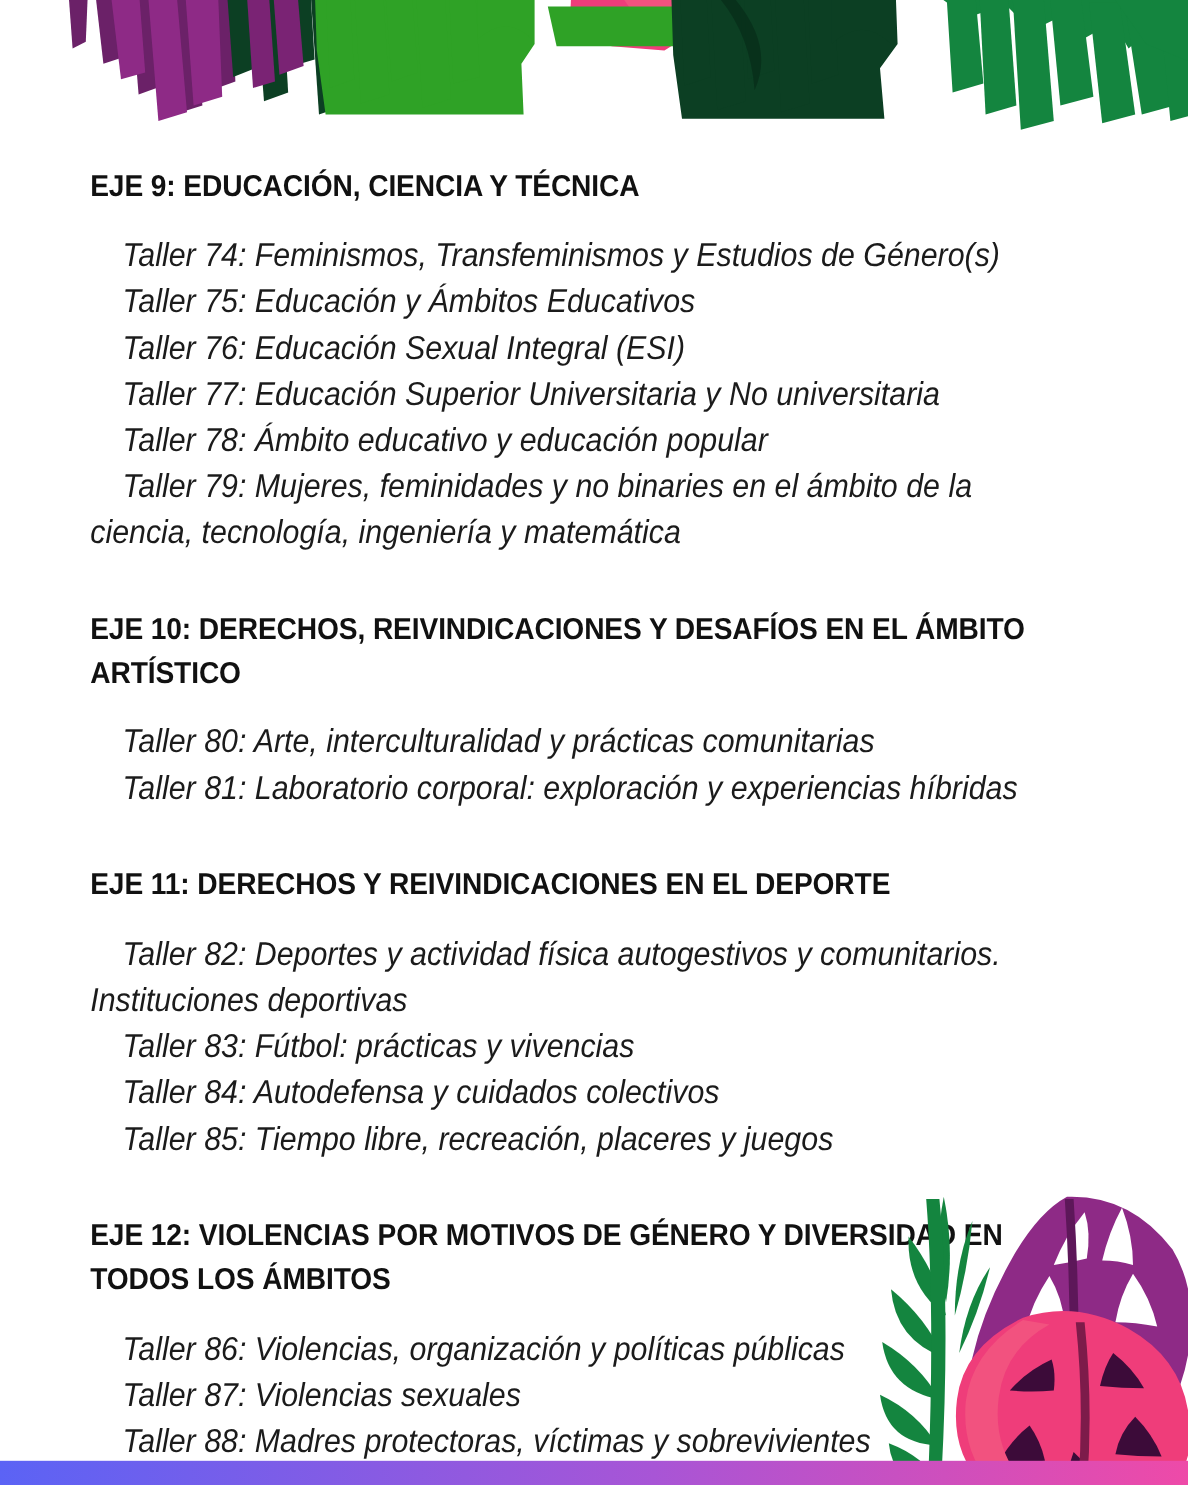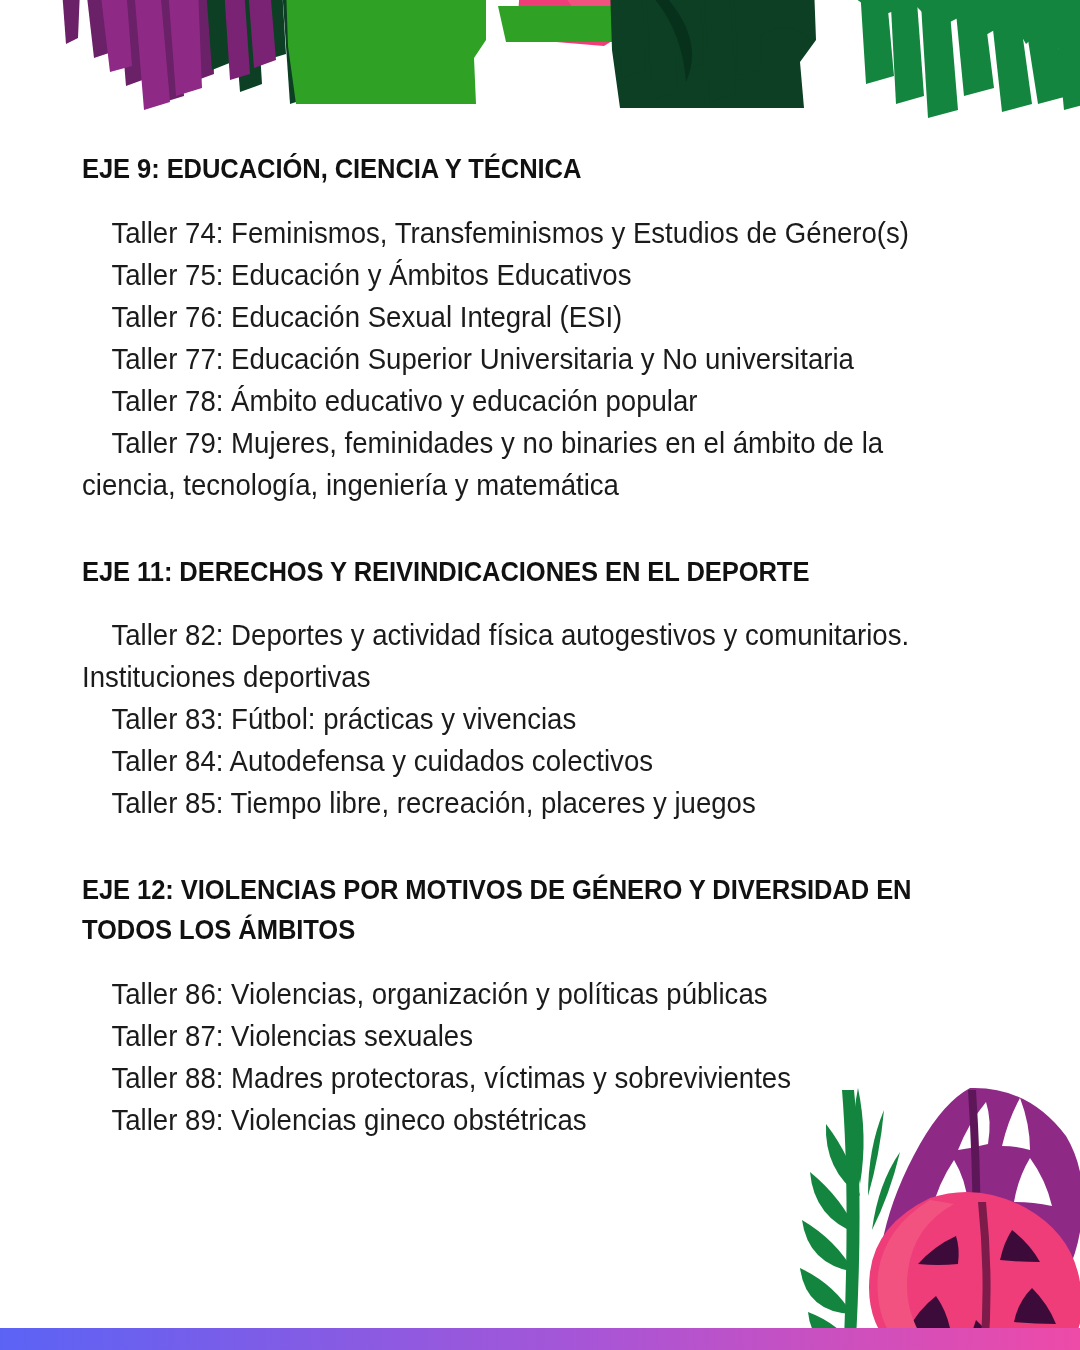--- a/index.html
+++ b/index.html
@@ -64,20 +64,21 @@
     letter-spacing: -0.1px;
     color: #111111;
     transform: scaleX(0.93);
     transform-origin: left center;
     white-space: pre-wrap;
   }
   .taller-list {
     list-style: none;
     margin: 0;
     padding: 0;
+    font-style: italic;
   }
   .taller-item {
     font-family: "Liberation Sans Narrow", "Liberation Sans", sans-serif;
     font-weight: 400;
     font-size: 30px;
     line-height: 42px;
     color: #1b1b1b;
     text-indent: 32px;
     transform: scaleX(0.92);
     transform-origin: left center;
@@ -167,20 +168,27 @@
     <ul class="taller-list">
       <li class="taller-item">Taller 74: Feminismos, Transfeminismos y Estudios de Género(s)</li>
       <li class="taller-item">Taller 75: Educación y Ámbitos Educativos</li>
       <li class="taller-item">Taller 76: Educación Sexual Integral (ESI)</li>
       <li class="taller-item">Taller 77: Educación Superior Universitaria y No universitaria</li>
       <li class="taller-item">Taller 78: Ámbito educativo y educación popular</li>
       <li class="taller-item">Taller 79: Mujeres, feminidades y no binaries en el ámbito de la ciencia, tecnología, ingeniería y matemática</li>
     </ul>
   </section>
 
+  <section class="eje-block">
+    <h2 class="eje-title">EJE 10: DERECHOS, REIVINDICACIONES Y DESAFÍOS EN EL ÁMBITO ARTÍSTICO</h2>
+    <ul class="taller-list">
+      <li class="taller-item">Taller 80: Arte, interculturalidad y prácticas comunitarias</li>
+      <li class="taller-item">Taller 81: Laboratorio corporal: exploración y experiencias híbridas</li>
+    </ul>
+  </section>
 
   <section class="eje-block">
     <h2 class="eje-title">EJE 11: DERECHOS Y REIVINDICACIONES EN EL DEPORTE</h2>
     <ul class="taller-list">
       <li class="taller-item">Taller 82: Deportes y actividad física autogestivos y comunitarios. Instituciones deportivas</li>
       <li class="taller-item">Taller 83: Fútbol: prácticas y vivencias</li>
       <li class="taller-item">Taller 84: Autodefensa y cuidados colectivos</li>
       <li class="taller-item">Taller 85: Tiempo libre, recreación, placeres y juegos</li>
     </ul>
   </section>

